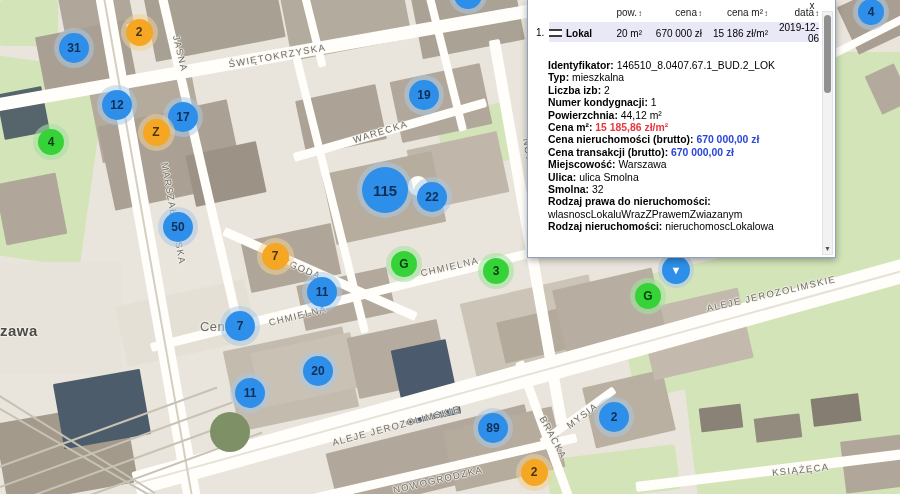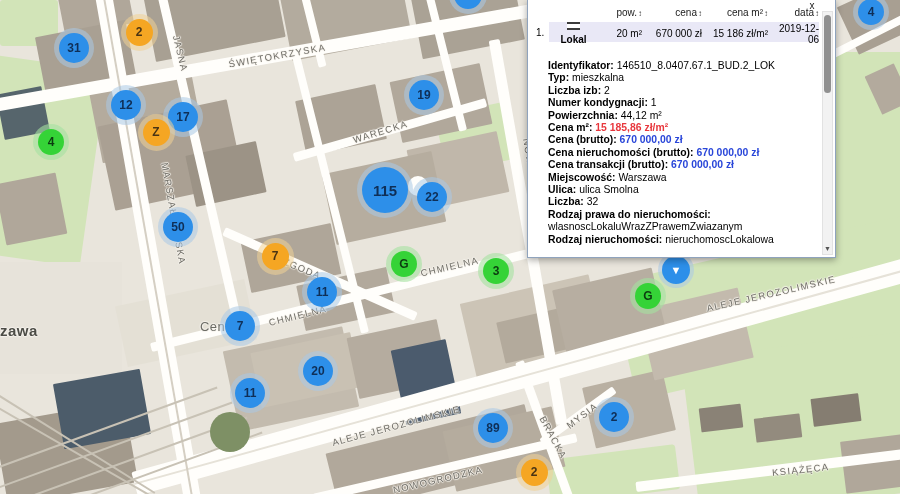--- a/index.html
+++ b/index.html
@@ -40,21 +40,21 @@
     font-size:7px;line-height:11px;text-align:center;color:#555;cursor:pointer;}
   .ptable{padding:5px 18px 12px 8px;}
   .phead{display:grid;grid-template-columns:62px 44px 60px 66px 51px;
     color:#1a1a1a;height:15px;align-items:center;}
   .phead .hcell{text-align:right;cursor:pointer;}
   .sorticon{font-size:8px;color:#444;margin-left:1px;}
   .prow{display:flex;align-items:center;height:20px;margin-top:2px;cursor:pointer;}
   .prow-num{width:13px;flex:0 0 13px;}
   .prow-body{flex:1;display:grid;grid-template-columns:49px 44px 60px 66px 51px;
     align-items:center;height:20px;}
-  .prow-name{display:flex;align-items:center;gap:4px;font-weight:bold;flex-direction:column;}
+  .prow-name{display:flex;align-items:center;gap:4px;font-weight:bold;}
   .lokal-icon{width:13px;height:8px;border-top:2px solid #3c3c3c;border-bottom:2px solid #3c3c3c;
     background:linear-gradient(#fff,#fff);}
   .pcell{text-align:right;}
   .pdetails{padding:6px 18px 0 20px;font-size:10.4px;line-height:12.4px;}
   .pd-label{font-weight:bold;}
 </style>
 </head>
 <body>
 
 <div class="stage">
@@ -145,21 +145,21 @@
       <div class="lbl " style="left: 392px; top: 474px; transform: rotate(-13deg);">NOWOGRODZKA</div>
       <div class="lbl " style="left: 564px; top: 410px; transform: rotate(-37deg);">MYSIA</div>
       <div class="lbl " style="left: 530px; top: 432px; transform: rotate(62deg);">BRACKA</div>
       <div class="lbl " style="left: 772px; top: 464px; transform: rotate(-6deg);">KSIĄŻĘCA</div>
       <div class="lbl city" style="left: 0px; top: 322px; transform: rotate(0deg);">zawa</div>
       <div class="lbl place" style="left: 200px; top: 319px; transform: rotate(0deg);">Centrum</div>
     </div>
   <div id="markers">
       <div class="marker blue" style="height: 30px; width: 30px; left: 59px; top: 33px; background: rgb(45, 143, 233); box-shadow: rgba(170, 200, 230, 0.55) 0px 0px 0px 5px; font-size: 12px;">31</div>
       <div class="marker orange" style="height: 27px; width: 27px; left: 125.5px; top: 18.5px; background: rgb(245, 166, 35); box-shadow: rgba(240, 210, 150, 0.55) 0px 0px 0px 5px; font-size: 12px;">2</div>
-      <div class="marker blue" style="height: 30px; width: 30px; left: 111px; top: 90px; background: rgb(45, 143, 233); box-shadow: rgba(170, 200, 230, 0.55) 0px 0px 0px 5px; font-size: 12px;">12</div>
+      <div class="marker blue" style="height: 30px; width: 30px; left: 102px; top: 90px; background: rgb(45, 143, 233); box-shadow: rgba(170, 200, 230, 0.55) 0px 0px 0px 5px; font-size: 12px;">12</div>
       <div class="marker blue" style="height: 30px; width: 30px; left: 168px; top: 102px; background: rgb(45, 143, 233); box-shadow: rgba(170, 200, 230, 0.55) 0px 0px 0px 5px; font-size: 12px;">17</div>
       <div class="marker orange" style="height: 27px; width: 27px; left: 142.5px; top: 118.5px; background: rgb(245, 166, 35); box-shadow: rgba(240, 210, 150, 0.55) 0px 0px 0px 5px; font-size: 12px;">Z</div>
       <div class="marker green" style="height: 26px; width: 26px; left: 38px; top: 129px; background: rgb(53, 211, 55); box-shadow: rgba(165, 225, 160, 0.6) 0px 0px 0px 5px; font-size: 12px;">4</div>
       <div class="marker blue" style="height: 30px; width: 30px; left: 409px; top: 80px; background: rgb(45, 143, 233); box-shadow: rgba(170, 200, 230, 0.55) 0px 0px 0px 5px; font-size: 12px;">19</div>
       <div class="marker blue" style="height: 46px; width: 46px; left: 362px; top: 167px; background: rgb(45, 143, 233); box-shadow: rgba(170, 200, 230, 0.55) 0px 0px 0px 5px; font-size: 15px;">115</div>
       <div class="marker blue" style="height: 30px; width: 30px; left: 417px; top: 182px; background: rgb(45, 143, 233); box-shadow: rgba(170, 200, 230, 0.55) 0px 0px 0px 5px; font-size: 12px;">22</div>
       <div class="marker blue" style="height: 30px; width: 30px; left: 163px; top: 212px; background: rgb(45, 143, 233); box-shadow: rgba(170, 200, 230, 0.55) 0px 0px 0px 5px; font-size: 12px;">50</div>
       <div class="marker orange" style="height: 27px; width: 27px; left: 261.5px; top: 242.5px; background: rgb(245, 166, 35); box-shadow: rgba(240, 210, 150, 0.55) 0px 0px 0px 5px; font-size: 12px;">7</div>
       <div class="marker blue" style="height: 30px; width: 30px; left: 307px; top: 277px; background: rgb(45, 143, 233); box-shadow: rgba(170, 200, 230, 0.55) 0px 0px 0px 5px; font-size: 12px;">11</div>
       <div class="marker green" style="height: 26px; width: 26px; left: 391px; top: 251px; background: rgb(53, 211, 55); box-shadow: rgba(165, 225, 160, 0.6) 0px 0px 0px 5px; font-size: 12px;">G</div>
@@ -200,26 +200,25 @@
           </div>
       </div>
     </div>
     <div class="pdetails" id="pdetails">
         <div><span class="pd-label">Identyfikator: </span><span style="color: rgb(0, 0, 0);">146510_8.0407.67.1_BUD.2_LOK</span></div>
         <div><span class="pd-label">Typ: </span><span style="color: rgb(0, 0, 0);">mieszkalna</span></div>
         <div><span class="pd-label">Liczba izb: </span><span style="color: rgb(0, 0, 0);">2</span></div>
         <div><span class="pd-label">Numer kondygnacji: </span><span style="color: rgb(0, 0, 0);">1</span></div>
         <div><span class="pd-label">Powierzchnia: </span><span style="color: rgb(0, 0, 0);">44,12 m²</span></div>
         <div><span class="pd-label">Cena m²: </span><span style="color: rgb(232, 55, 61); font-weight: bold;">15 185,86 zł/m²</span></div>
-        <div><span class="pd-label">Cena (brutto): </span><span style="color: rgb(41, 70, 217); font-weight: bold;">670 000,00 zł</span></div>
         <div><span class="pd-label">Cena nieruchomości (brutto): </span><span style="color: rgb(41, 70, 217); font-weight: bold;">670 000,00 zł</span></div>
         <div><span class="pd-label">Cena transakcji (brutto): </span><span style="color: rgb(41, 70, 217); font-weight: bold;">670 000,00 zł</span></div>
         <div><span class="pd-label">Miejscowość: </span><span style="color: rgb(0, 0, 0);">Warszawa</span></div>
         <div><span class="pd-label">Ulica: </span><span style="color: rgb(0, 0, 0);">ulica Smolna</span></div>
-        <div><span class="pd-label">Liczba: </span><span style="color: rgb(0, 0, 0);">32</span></div>
+        <div><span class="pd-label">Smolna: </span><span style="color: rgb(0, 0, 0);">32</span></div>
         <div><span class="pd-label">Rodzaj prawa do nieruchomości: </span><span style="color: rgb(0, 0, 0);">wlasnoscLokaluWrazZPrawemZwiazanym</span></div>
         <div><span class="pd-label">Rodzaj nieruchomości: </span><span style="color: rgb(0, 0, 0);">nieruchomoscLokalowa</span></div>
       </div>
     <div class="pscroll">
       <div class="pthumb"></div>
       <div class="pscroll-down">▼</div>
     </div>
   </div>
 </div>
 

